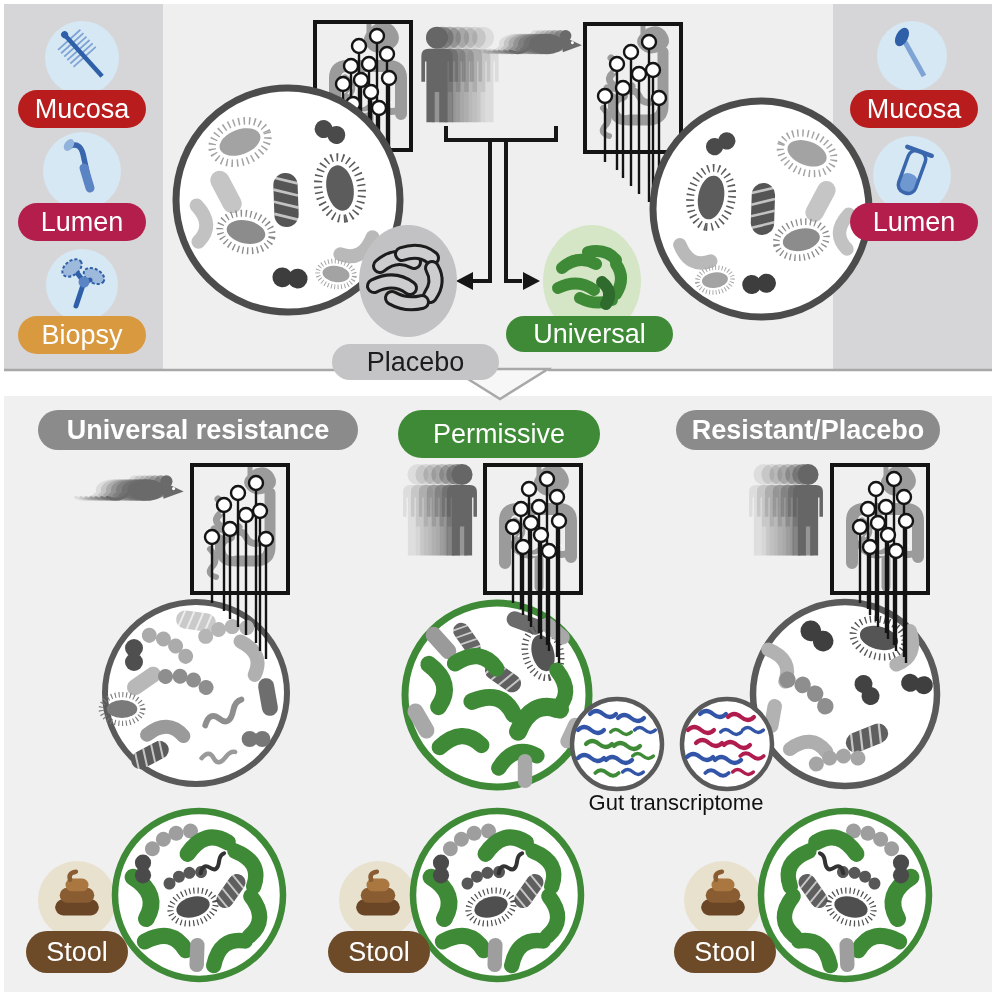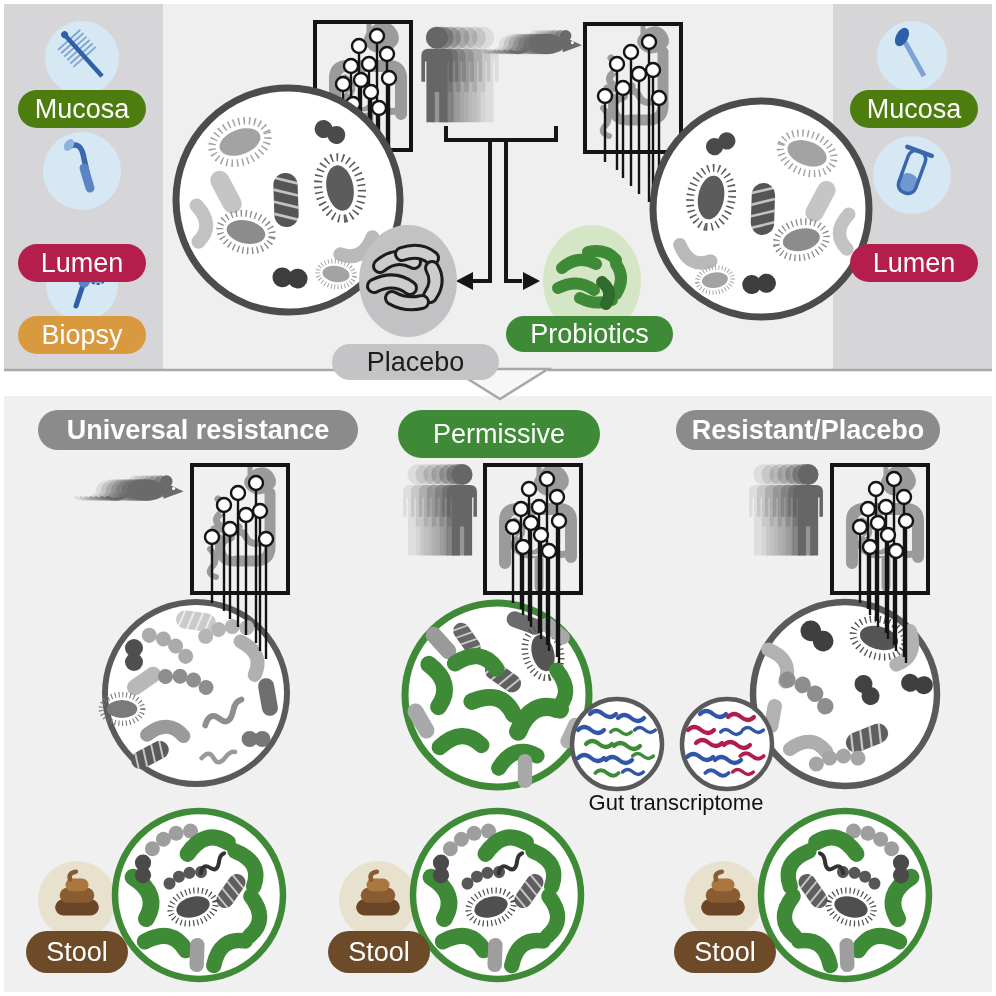--- a/index.html
+++ b/index.html
@@ -7,22 +7,22 @@
          font-family:"Liberation Sans",sans-serif;}
   .bg{position:absolute;}
   #top-bg{left:4px;top:4px;width:988px;height:365px;background:#efeff0;}
   #left-panel{left:4px;top:4px;width:159px;height:365px;background:#d6d6d8;}
   #right-panel{left:833px;top:4px;width:159px;height:365px;background:#d6d6d8;}
   #gap-band{left:0;top:369px;width:996px;height:27px;background:#ffffff;}
   #bottom-bg{left:4px;top:396px;width:988px;height:596px;background:#f0f0f1;}
   #art{position:absolute;left:0;top:0;z-index:5;}
   .pill{position:absolute;z-index:10;display:flex;align-items:center;justify-content:center;
         color:#fff;border-radius:999px;font-size:27px;line-height:1;}
-  .pill.navy{background:#4d7c0f;}
-  .pill.crimson{background:#b41e4d;margin-top:41px;}
+  .pill.navy{background:#b91c1c;}
+  .pill.crimson{background:#b41e4d;}
   .pill.orange{background:#d8993f;}
   .pill.graypill{background:#8b8b8b;font-weight:bold;}
   .pill.greenpill{background:#3e8a36;}
   .pill.lightgray{background:#c4c4c6;color:#1c1c1c;margin-top:28px;}
   .pill.brown{background:#6d4a28;}
   .sample{left:18px;width:128px;height:38px;}
   .sample.right{left:850px;}
   .label-text{position:absolute;z-index:10;color:#111;font-size:22px;text-align:center;}
 </style>
 </head>
@@ -432,21 +432,21 @@
   </svg>
 
   <div class="pill navy sample" style="top:90px">Mucosa</div>
   <div class="pill crimson sample" style="top:203px">Lumen</div>
   <div class="pill orange sample" style="top:316px">Biopsy</div>
 
   <div class="pill navy sample right" style="top:90px">Mucosa</div>
   <div class="pill crimson sample right" style="top:203px">Lumen</div>
 
   <div class="pill lightgray" style="left:332px;top:316px;width:167px;height:36px">Placebo</div>
-  <div class="pill greenpill" style="left:506px;top:316px;width:167px;height:36px">Probiotics</div>
+  <div class="pill greenpill" style="left:506px;top:316px;width:167px;height:36px">Universal</div>
 
   <div class="pill graypill" style="left:38px;top:410px;width:320px;height:40px">Universal resistance</div>
   <div class="pill greenpill" style="left:398px;top:410px;width:202px;height:48px">Permissive</div>
   <div class="pill graypill" style="left:676px;top:410px;width:264px;height:40px">Resistant/Placebo</div>
 
   <div class="label-text" style="left:546px;top:790px;width:260px">Gut transcriptome</div>
 
   <div class="pill brown" style="left:26px;top:931px;width:102px;height:42px">Stool</div>
   <div class="pill brown" style="left:328px;top:931px;width:102px;height:42px">Stool</div>
   <div class="pill brown" style="left:674px;top:931px;width:102px;height:42px">Stool</div>

